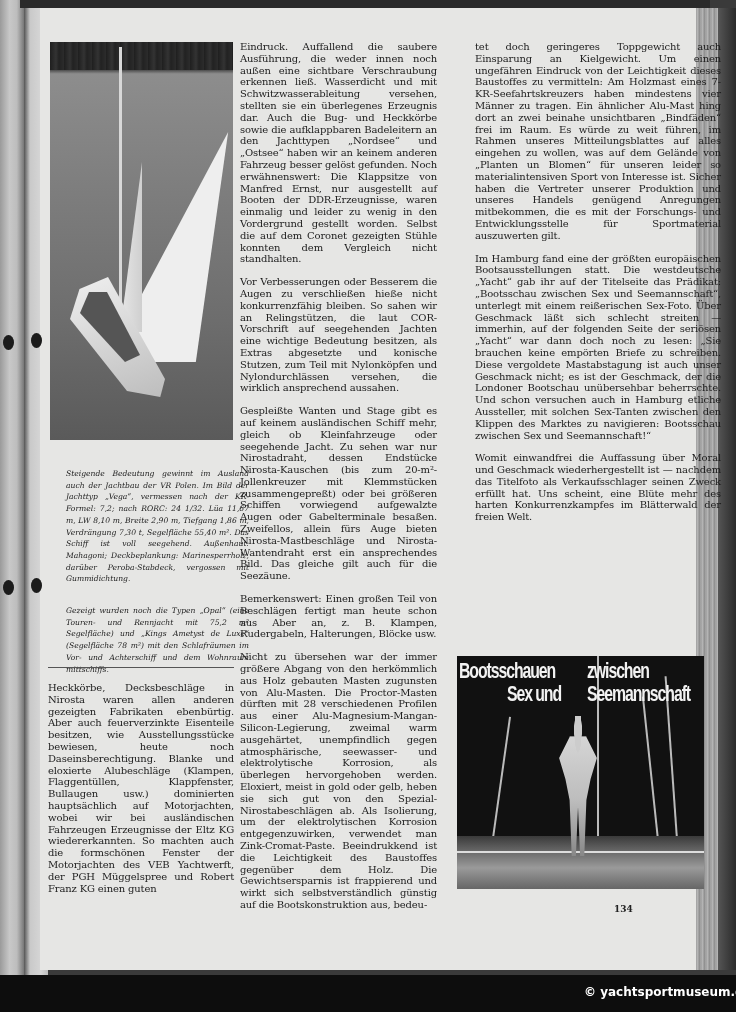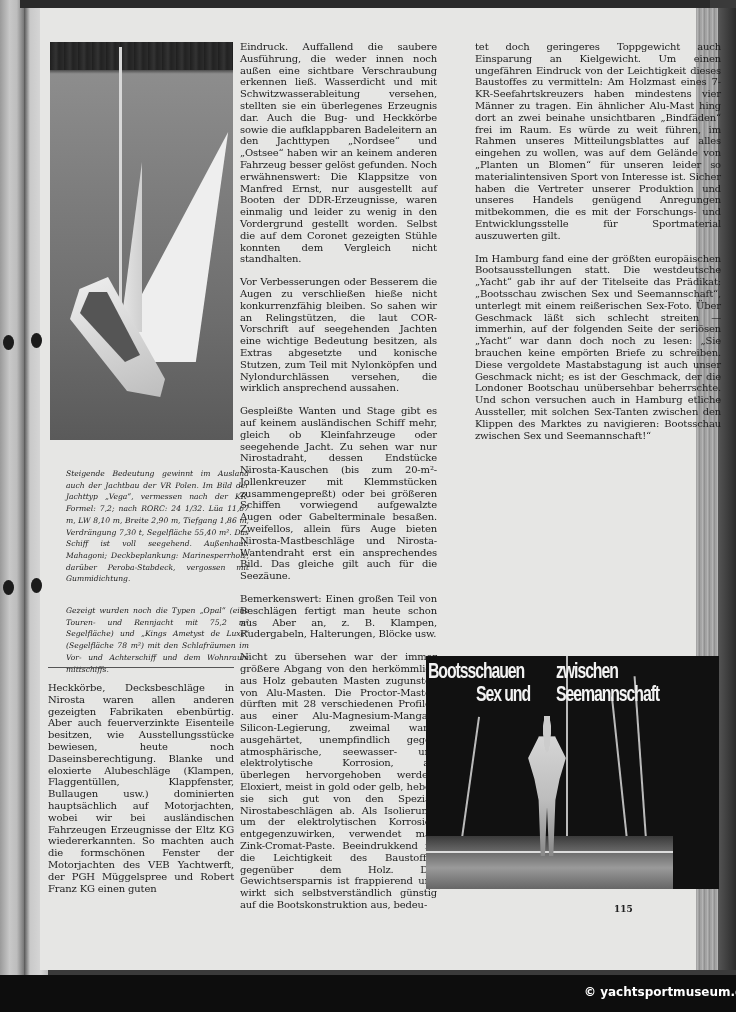--- a/index.html
+++ b/index.html
@@ -17,21 +17,21 @@
   .photo-yacht .trees{position:absolute;left:0;top:0;width:100%;height:28px;background:repeating-linear-gradient(90deg,#1f1f1f 0,#333 6px,#222 9px,#2c2c2c 14px);}
   .photo-yacht .mast{position:absolute;left:69px;top:5px;width:3px;height:285px;background:#d8d8d8;}
   .photo-yacht .sail{position:absolute;left:72px;top:90px;width:0;height:0;border-left:90px solid transparent;border-bottom:230px solid #eeeeee;transform:skewX(-8deg);}
   .photo-yacht .sail2{position:absolute;left:70px;top:120px;width:22px;height:170px;background:linear-gradient(90deg,#e7e7e7,#cfcfcf);clip-path:polygon(100% 0,100% 100%,0 100%);}
   .photo-yacht .hull{position:absolute;left:20px;top:235px;width:95px;height:120px;background:linear-gradient(160deg,#efefef,#bdbdbd);clip-path:polygon(10% 10%,40% 0,100% 85%,95% 100%,60% 95%,0 35%);}
   .photo-yacht .deck{position:absolute;left:30px;top:250px;width:60px;height:70px;background:#555;clip-path:polygon(15% 0,45% 0,100% 90%,75% 100%,0 30%);}
   .caption{position:absolute;left:50px;width:183px;font-family:"DejaVu Serif",serif;font-style:italic;font-size:7.6px;line-height:11.7px;color:#222;text-align:justify;margin:16px;}
   .rule{position:absolute;left:48px;top:667px;width:186px;height:1px;background:#555;}
   .col{position:absolute;font-family:"DejaVu Serif",serif;font-size:10px;line-height:11.8px;color:#1c1c1c;text-align:justify;letter-spacing:-0.15px;}
   .col p{margin:0 0 11px 0;}
-  .photo-sex{position:absolute;left:426px;top:656px;width:293px;height:233px;background:#111;overflow:hidden;}
+  .photo-sex{position:absolute;left:457px;top:656px;width:247px;height:233px;background:#111;overflow:hidden;}
   .photo-sex .head{position:absolute;font-family:"Liberation Sans",sans-serif;font-weight:bold;color:#f2f2f2;font-size:22px;line-height:22px;letter-spacing:-1.5px;transform:scaleX(0.72);transform-origin:left top;white-space:nowrap;}
   .photo-sex .pole{position:absolute;width:2px;background:#bbb;}
   .photo-sex .woman{position:absolute;left:100px;top:60px;width:42px;height:140px;background:radial-gradient(ellipse at 50% 10%,#ccc 0,#ccc 12%,transparent 13%),linear-gradient(180deg,transparent 14%,#d5d5d5 15%,#bdbdbd 60%,#888 100%);clip-path:polygon(35% 0,65% 0,70% 15%,95% 30%,80% 45%,70% 60%,65% 100%,55% 100%,50% 65%,45% 100%,35% 100%,30% 60%,20% 45%,5% 30%,30% 15%);}
   .photo-sex .boat{position:absolute;left:0;top:180px;width:247px;height:53px;background:linear-gradient(180deg,#3a3a3a,#9a9a9a 60%,#666);}
   .photo-sex .rail{position:absolute;left:0;top:195px;width:247px;height:2px;background:#ddd;}
   .pagenum{position:absolute;left:614px;top:904px;font-family:"DejaVu Serif",serif;font-size:9px;font-weight:bold;color:#222;}
   .watermark{position:absolute;left:584px;top:985px;font-family:"DejaVu Sans",sans-serif;font-weight:bold;font-size:12px;color:#fff;white-space:nowrap;}
 </style>
 </head>
 <body>
@@ -69,30 +69,31 @@
   <p>Eindruck. Auffallend die saubere Ausführung, die weder innen noch außen eine sichtbare Verschraubung erkennen ließ. Wasserdicht und mit Schwitzwasserableitung versehen, stellten sie ein überlegenes Erzeugnis dar. Auch die Bug- und Heckkörbe sowie die aufklappbaren Badeleitern an den Jachttypen „Nordsee“ und „Ostsee“ haben wir an keinem anderen Fahrzeug besser gelöst gefunden. Noch erwähnenswert: Die Klappsitze von Manfred Ernst, nur ausgestellt auf Booten der DDR-Erzeugnisse, waren einmalig und leider zu wenig in den Vordergrund gestellt worden. Selbst die auf dem Coronet gezeigten Stühle konnten dem Vergleich nicht standhalten.</p>
   <p>Vor Verbesserungen oder Besserem die Augen zu verschließen hieße nicht konkurrenzfähig bleiben. So sahen wir an Relingstützen, die laut COR-Vorschrift auf seegehenden Jachten eine wichtige Bedeutung besitzen, als Extras abgesetzte und konische Stutzen, zum Teil mit Nylonköpfen und Nylondurchlässen versehen, die wirklich ansprechend aussahen.</p>
   <p>Gespleißte Wanten und Stage gibt es auf keinem ausländischen Schiff mehr, gleich ob Kleinfahrzeuge oder seegehende Jacht. Zu sehen war nur Nirostadraht, dessen Endstücke Nirosta-Kauschen (bis zum 20-m²-Jollenkreuzer mit Klemmstücken zusammengepreßt) oder bei größeren Schiffen vorwiegend aufgewalzte Augen oder Gabelterminale besaßen. Zweifellos, allein fürs Auge bieten Nirosta-Mastbeschläge und Nirosta-Wantendraht erst ein ansprechendes Bild. Das gleiche gilt auch für die Seezäune.</p>
   <p>Bemerkenswert: Einen großen Teil von Beschlägen fertigt man heute schon aus Aber an, z. B. Klampen, Rudergabeln, Halterungen, Blöcke usw.</p>
   <p>Nicht zu übersehen war der immer größere Abgang von den herkömmlich aus Holz gebauten Masten zugunsten von Alu-Masten. Die Proctor-Masten dürften mit 28 verschiedenen Profilen aus einer Alu-Magnesium-Mangan-Silicon-Legierung, zweimal warm ausgehärtet, unempfindlich gegen atmosphärische, seewasser- und elektrolytische Korrosion, als überlegen hervorgehoben werden. Eloxiert, meist in gold oder gelb, heben sie sich gut von den Spezial-Nirostabeschlägen ab. Als Isolierung, um der elektrolytischen Korrosion entgegenzuwirken, verwendet man Zink-Cromat-Paste. Beeindrukkend ist die Leichtigkeit des Baustoffes gegenüber dem Holz. Die Gewichtsersparnis ist frappierend und wirkt sich selbstverständlich günstig auf die Bootskonstruktion aus, bedeu-</p>
 </div>
 
 <div class="col" style="left:443px;top:41px;width:246px;margin-left:32px;">
   <p>tet doch geringeres Toppgewicht auch Einsparung an Kielgewicht. Um einen ungefähren Eindruck von der Leichtigkeit dieses Baustoffes zu vermitteln: Am Holzmast eines 7-KR-Seefahrtskreuzers haben mindestens vier Männer zu tragen. Ein ähnlicher Alu-Mast hing dort an zwei beinahe unsichtbaren „Bindfäden“ frei im Raum. Es würde zu weit führen, im Rahmen unseres Mitteilungsblattes auf alles eingehen zu wollen, was auf dem Gelände von „Planten un Blomen“ für unseren leider so materialintensiven Sport von Interesse ist. Sicher haben die Vertreter unserer Produktion und unseres Handels genügend Anregungen mitbekommen, die es mit der Forschungs- und Entwicklungsstelle für Sportmaterial auszuwerten gilt.</p>
   <p>Im Hamburg fand eine der größten europäischen Bootsausstellungen statt. Die westdeutsche „Yacht“ gab ihr auf der Titelseite das Prädikat: „Bootsschau zwischen Sex und Seemannschaft“, unterlegt mit einem reißerischen Sex-Foto. Über Geschmack läßt sich schlecht streiten — immerhin, auf der folgenden Seite der seriösen „Yacht“ war dann doch noch zu lesen: „Sie brauchen keine empörten Briefe zu schreiben. Diese vergoldete Mastabstagung ist auch unser Geschmack nicht; es ist der Geschmack, der die Londoner Bootschau unübersehbar beherrschte. Und schon versuchen auch in Hamburg etliche Aussteller, mit solchen Sex-Tanten zwischen den Klippen des Marktes zu navigieren: Bootsschau zwischen Sex und Seemannschaft!“</p>
+  <p>Womit einwandfrei die Auffassung über Moral und Geschmack wiederhergestellt ist — nachdem das Titelfoto als Verkaufsschlager seinen Zweck erfüllt hat. Uns scheint, eine Blüte mehr des harten Konkurrenzkampfes im Blätterwald der freien Welt.</p>
 </div>
 
 <div class="photo-sex">
   <div class="pole" style="left:140px;top:0;height:233px;"></div>
   <div class="pole" style="left:195px;top:40px;height:193px;transform:rotate(-6deg);"></div>
   <div class="pole" style="left:215px;top:20px;height:213px;transform:rotate(-4deg);"></div>
   <div class="pole" style="left:40px;top:60px;height:173px;transform:rotate(8deg);"></div>
   <div class="boat"></div>
   <div class="rail"></div>
   <div class="woman"></div>
   <div class="head" style="left:2px;top:4px;">Bootsschauen</div>
   <div class="head" style="left:130px;top:4px;">zwischen</div>
   <div class="head" style="left:50px;top:27px;">Sex und</div>
   <div class="head" style="left:130px;top:27px;">Seemannschaft</div>
 </div>
 
-<div class="pagenum">115</div>
+<div class="pagenum">134</div>
 <div class="watermark">© yachtsportmuseum.de</div>
 
 </body></html>

